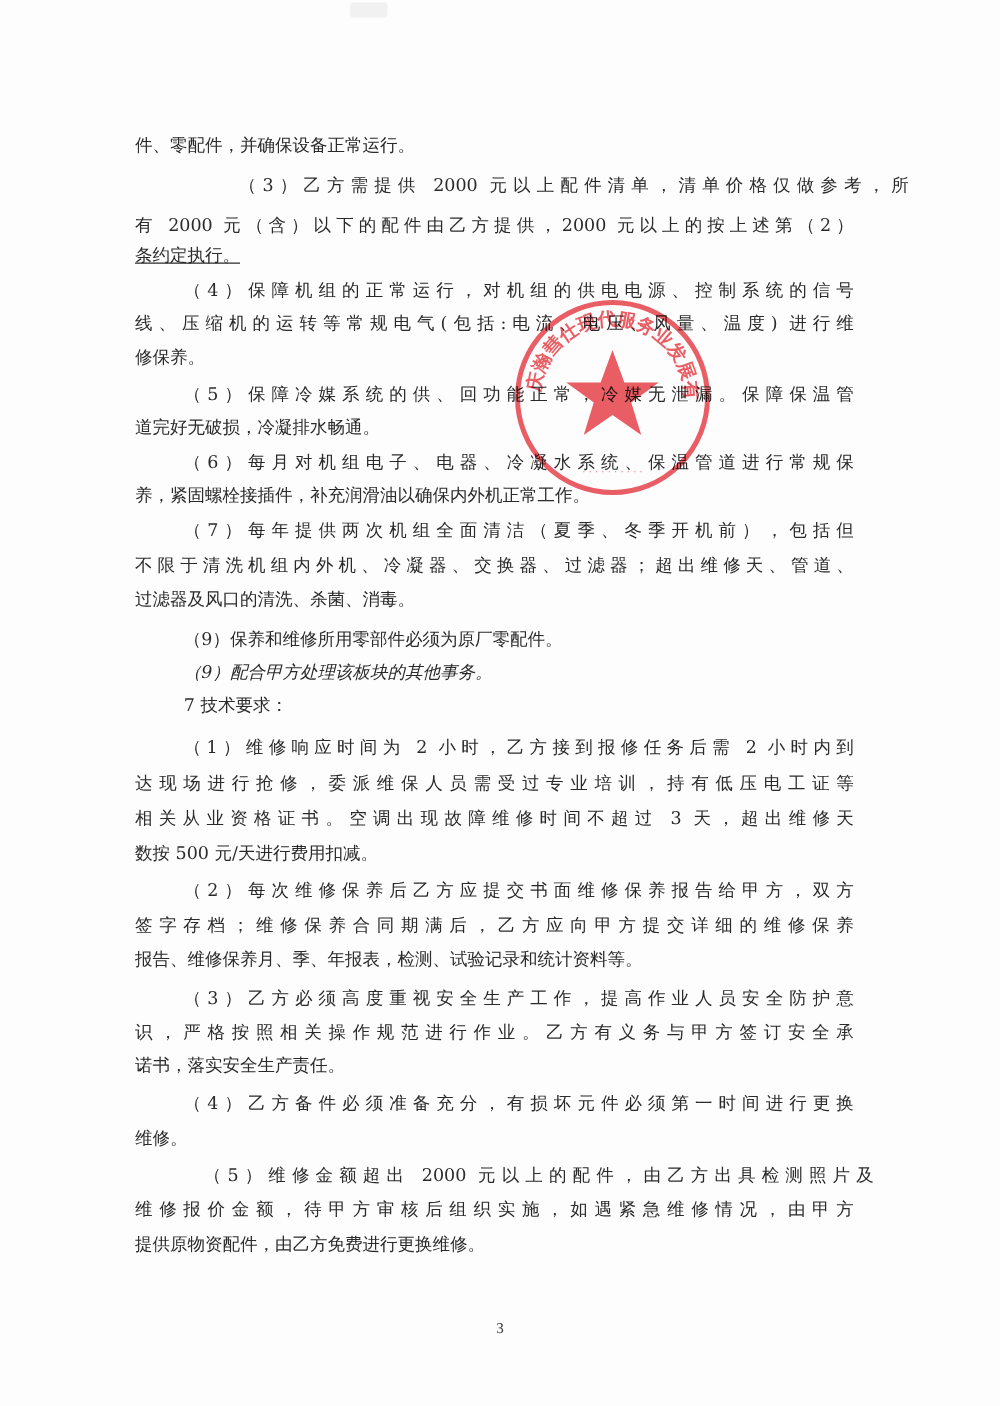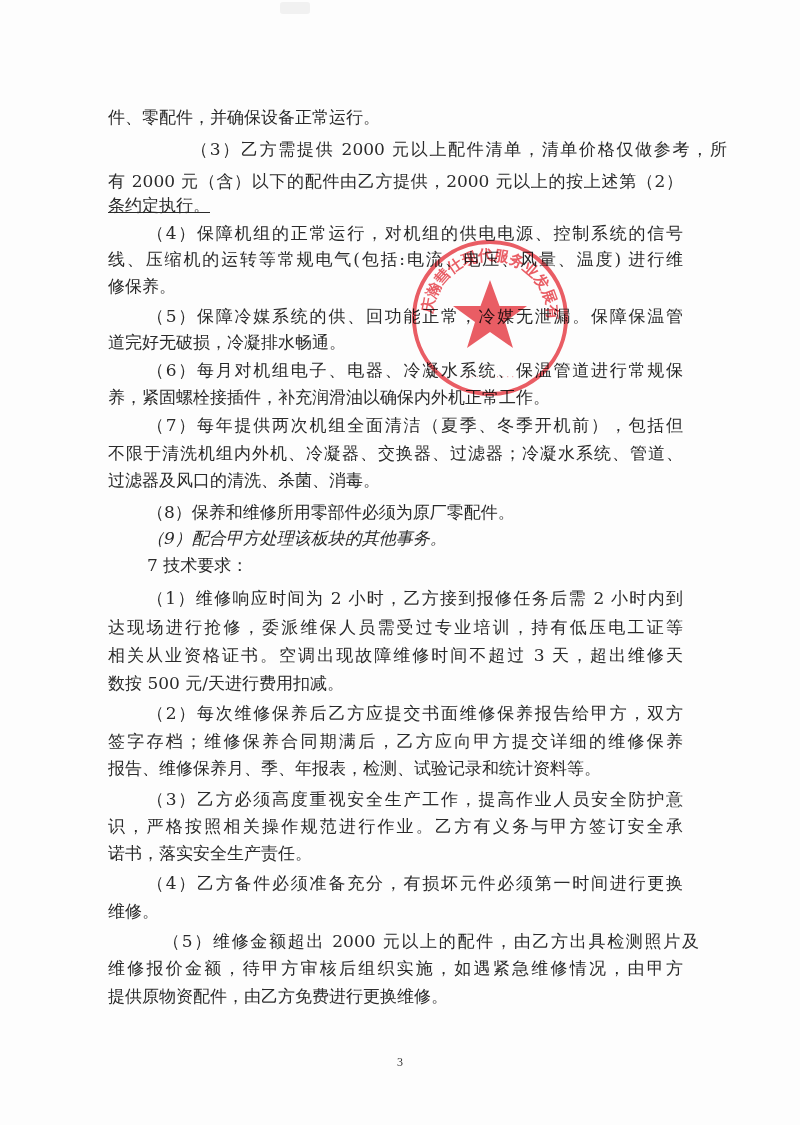--- a/index.html
+++ b/index.html
@@ -7,21 +7,21 @@
   .page {
     position: absolute; left: 0; top: 0; width: 800px; height: 1125px;
     background: #fdfdfd;
   }
   .line {
     position: absolute;
     left: 108px;
     width: 575px;
     height: 24px;
     font-family: "DejaVu Serif", "Liberation Serif", serif;
-    font-size: 17px;
+    font-size: 14px;
     line-height: 24px;
     color: #2a2a2a;
     white-space: nowrap;
     text-align: justify;
     text-align-last: justify;
     overflow: visible;
   }
   .line.last { text-align-last: left; }
   .line.indent { left: 147px; width: 536px; }
   .page-number {
@@ -52,23 +52,23 @@
       <div class="line" style="top: 169px;">有 2000 元（含）以下的配件由乙方提供，2000 元以上的按上述第（2）</div>
       <div class="line last" style="top: 193px; text-decoration: underline;">条约定执行。</div>
       <div class="line indent" style="top: 221px;">（4）保障机组的正常运行，对机组的供电电源、控制系统的信号</div>
       <div class="line" style="top: 247px;">线、压缩机的运转等常规电气(包括:电流、电压、风量、温度) 进行维</div>
       <div class="line last" style="top: 274px;">修保养。</div>
       <div class="line indent" style="top: 304px;">（5）保障冷媒系统的供、回功能正常，冷媒无泄漏。保障保温管</div>
       <div class="line last" style="top: 330px;">道完好无破损，冷凝排水畅通。</div>
       <div class="line indent" style="top: 358px;">（6）每月对机组电子、电器、冷凝水系统、保温管道进行常规保</div>
       <div class="line last" style="top: 385px;">养，紧固螺栓接插件，补充润滑油以确保内外机正常工作。</div>
       <div class="line indent" style="top: 413px;">（7）每年提供两次机组全面清洁（夏季、冬季开机前），包括但</div>
-      <div class="line" style="top: 441px;">不限于清洗机组内外机、冷凝器、交换器、过滤器；冷凝水系统、管道、</div>
+      <div class="line" style="top: 441px;">不限于清洗机组内外机、冷凝器、交换器、过滤器；超出维修天、管道、</div>
       <div class="line last" style="top: 468px;">过滤器及风口的清洗、杀菌、消毒。</div>
-      <div class="line indent last" style="top: 500px;">（8）保养和维修所用零部件必须为原厂零配件。</div>
+      <div class="line indent last" style="top: 500px;">（9）保养和维修所用零部件必须为原厂零配件。</div>
       <div class="line indent last" style="top: 526px; font-style: italic;">（9）配合甲方处理该板块的其他事务。</div>
       <div class="line indent last" style="top: 553px;">7 技术要求：</div>
       <div class="line indent" style="top: 586px;">（1）维修响应时间为 2 小时，乙方接到报修任务后需 2 小时内到</div>
       <div class="line" style="top: 615px;">达现场进行抢修，委派维保人员需受过专业培训，持有低压电工证等</div>
       <div class="line" style="top: 643px;">相关从业资格证书。空调出现故障维修时间不超过 3 天，超出维修天</div>
       <div class="line last" style="top: 671px;">数按 500 元/天进行费用扣减。</div>
       <div class="line indent" style="top: 701px;">（2）每次维修保养后乙方应提交书面维修保养报告给甲方，双方</div>
       <div class="line" style="top: 729px;">签字存档；维修保养合同期满后，乙方应向甲方提交详细的维修保养</div>
       <div class="line last" style="top: 756px;">报告、维修保养月、季、年报表，检测、试验记录和统计资料等。</div>
       <div class="line indent" style="top: 787px;">（3）乙方必须高度重视安全生产工作，提高作业人员安全防护意</div>

